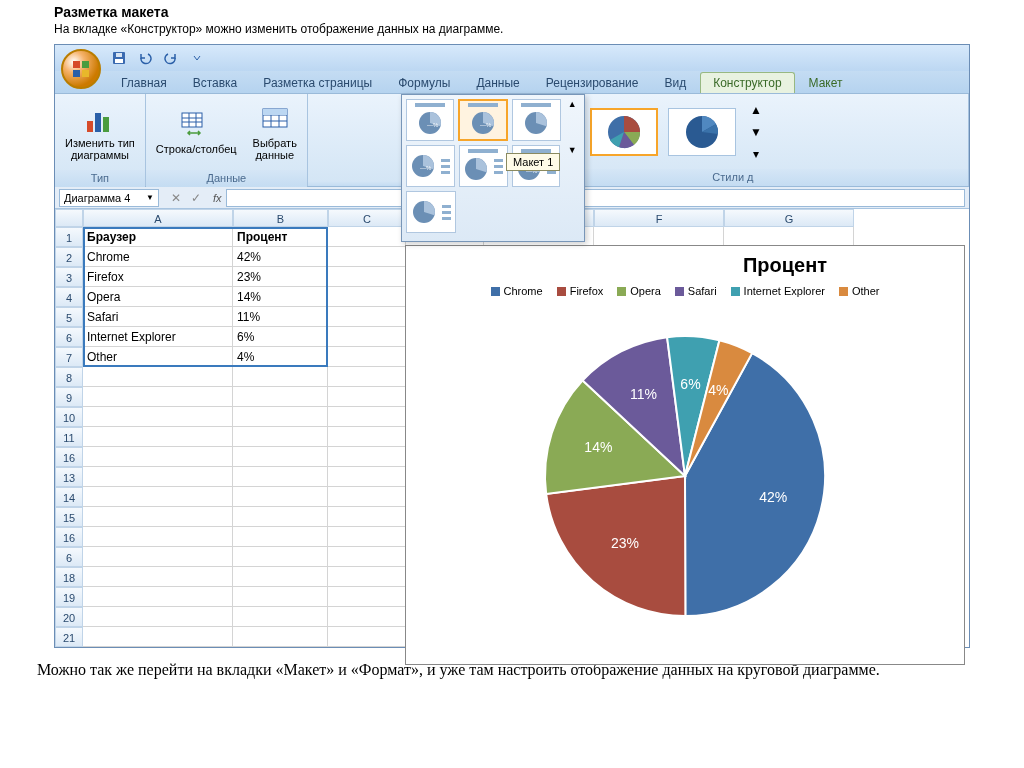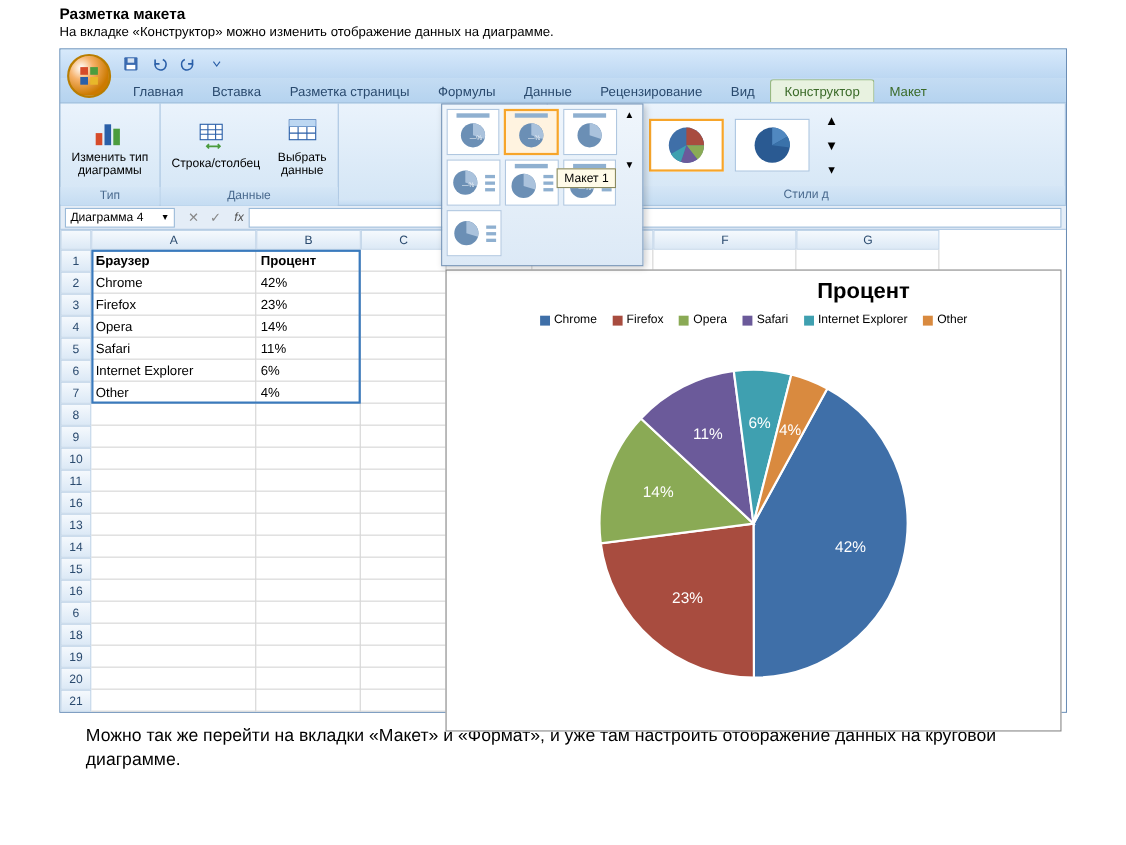--- a/index.html
+++ b/index.html
@@ -72,21 +72,21 @@
 
   
   .chart-obj { position:absolute; left:322px; top:18px; width:560px; height:420px; background:#fff; border:1px solid #888; }
   .chart-title { text-align:center; font-size:20px; font-weight:bold; padding:8px 0 4px;}
   .chart-legend { display:flex; justify-content:center; gap:14px; font-size:11px; padding:4px 0;}
   .legend-item { display:flex; align-items:center; gap:4px;}
   .legend-sw { width:9px; height:9px;}
   .pie-holder { display:flex; justify-content:center; padding-top:10px;}
 
   
-  .footer-text { padding: 6px 78px 10px; font-size: 16px; font-family: Liberation Sans, sans-serif; line-height:1.3;}
+  .footer-text { padding: 6px 37px 10px; font-size: 16px; font-family: Liberation Serif, serif; line-height:1.3;}
 
   svg { display:block; }
 </style>
 </head>
 <body>
 
 <div class="page-intro">
   <h3>Разметка макета</h3>
   <p>На вкладке «Конструктор» можно изменить отображение данных на диаграмме.</p>
 </div>

